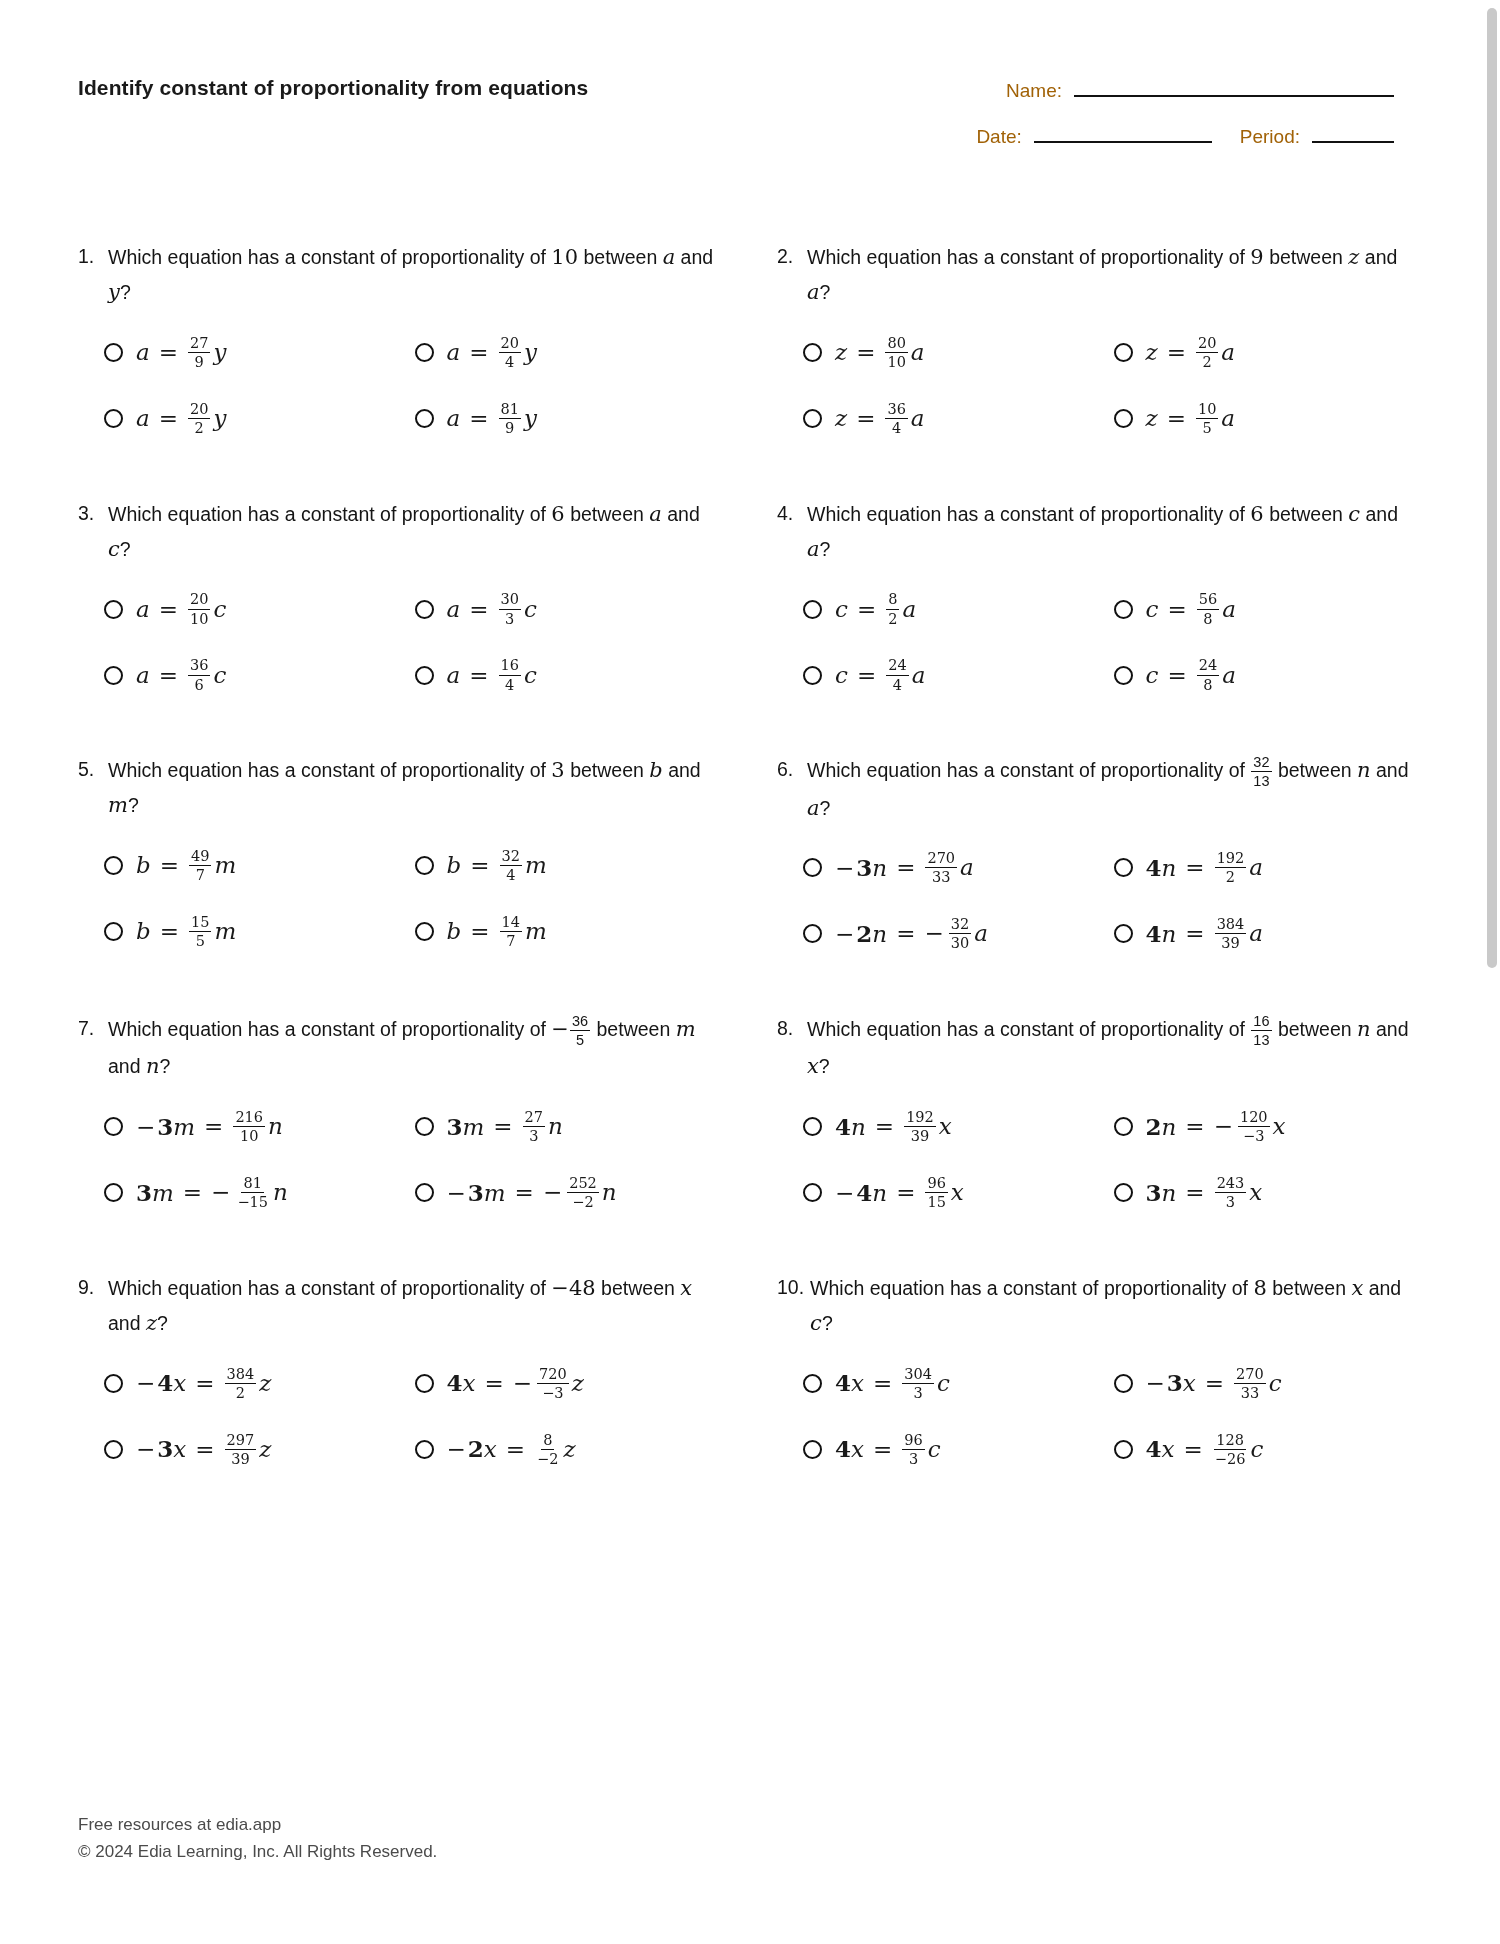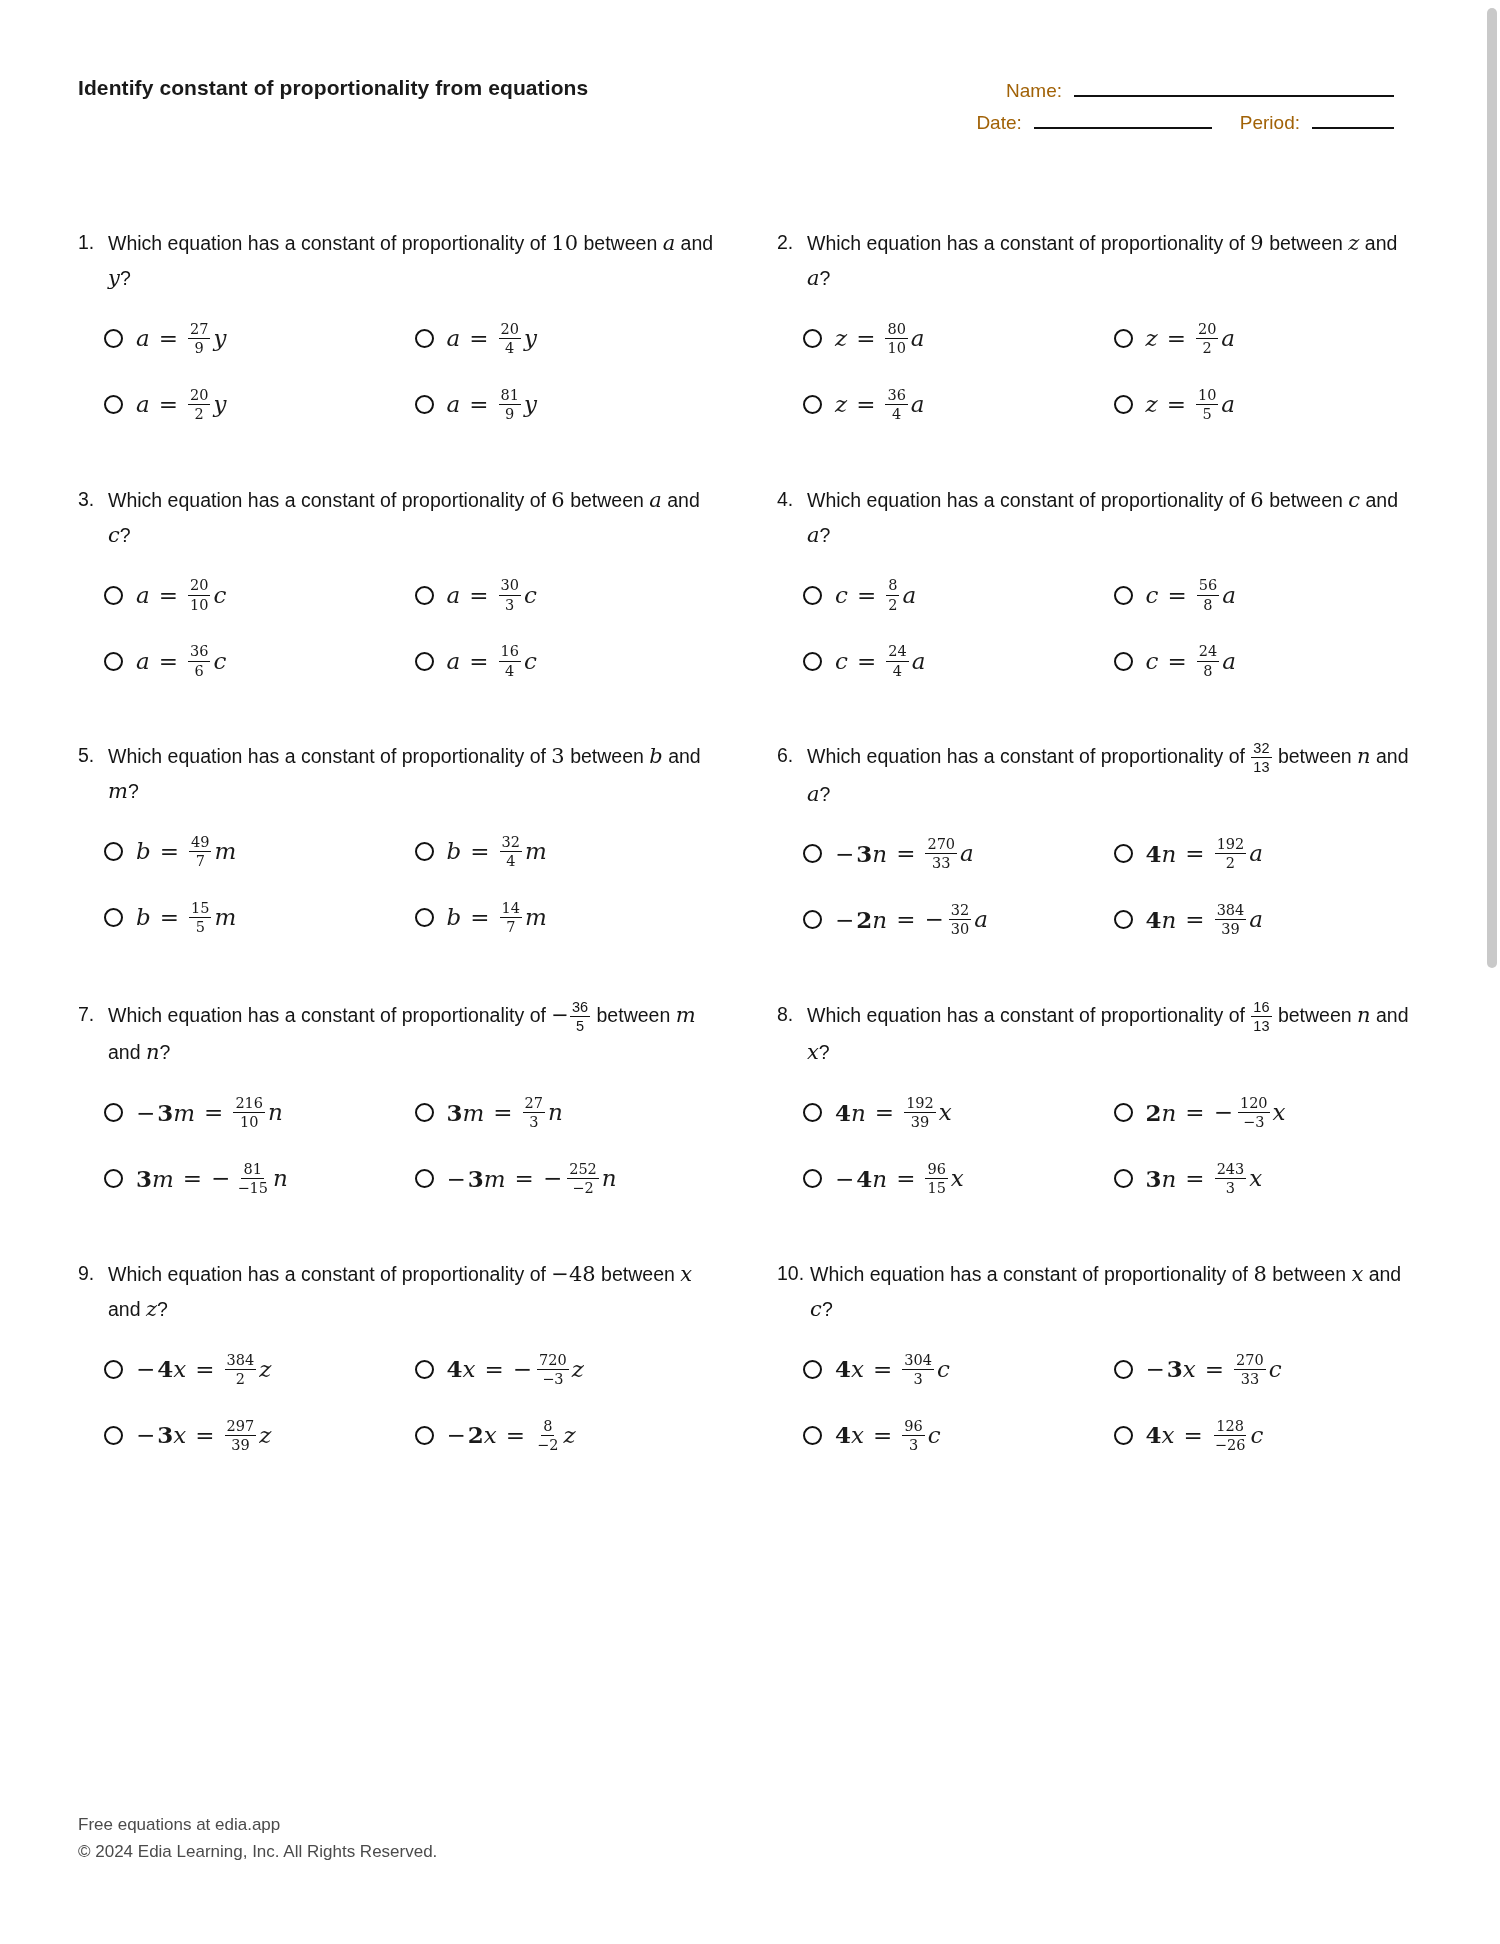--- a/index.html
+++ b/index.html
@@ -64,21 +64,21 @@
   .namebox {
     padding-top: 8px;
     font-size: 19px;
     color: #a16207;
   }
   .name-row, .date-row {
     display: flex;
     align-items: baseline;
     justify-content: flex-end;
   }
-  .date-row { margin-top: 10px; }
+  .date-row { margin-top: 24px; }
   .field-label { white-space: nowrap; }
   .rule {
     display: inline-block;
     border-bottom: 2px solid #111;
     margin: 0 0 0 12px;
     height: 1px;
   }
   .rule-name { width: 320px; }
   .rule-date { width: 178px; }
   .rule-period { width: 82px; }
@@ -782,20 +782,20 @@
                 <span class="bot">−26</span>
               </span>
               <span class="var">c</span>
             </span>
           </div>
         </div>
       </div>
     </div>
 
   <div class="footer">
-    <div>Free equations at edia.app</div>
+    <div>Free resources at edia.app</div>
     <div>© 2024 Edia Learning, Inc. All Rights Reserved.</div>
   </div>
 </div>
 
 <div class="scrollbar-track">
   <div class="scrollbar-thumb"></div>
 </div>
 
 </body></html>

